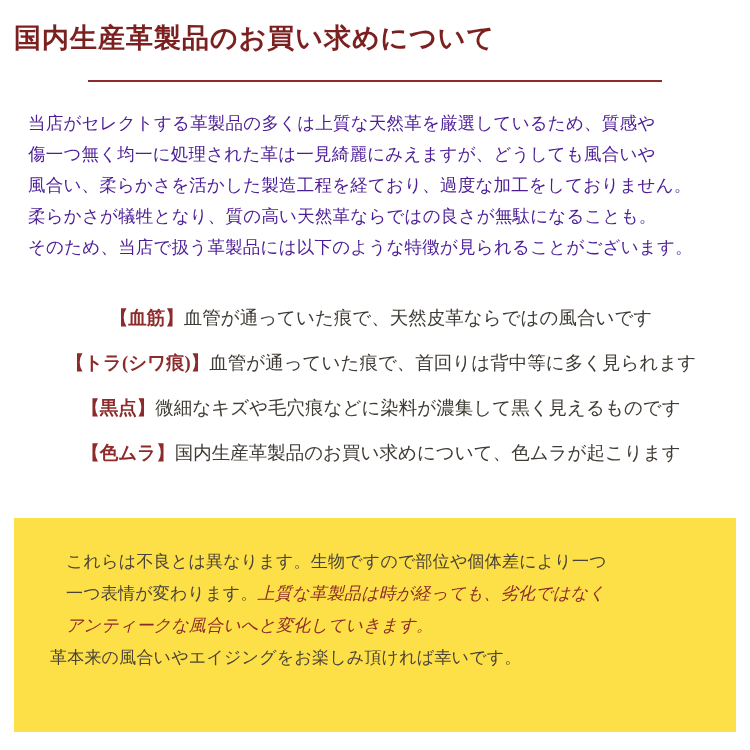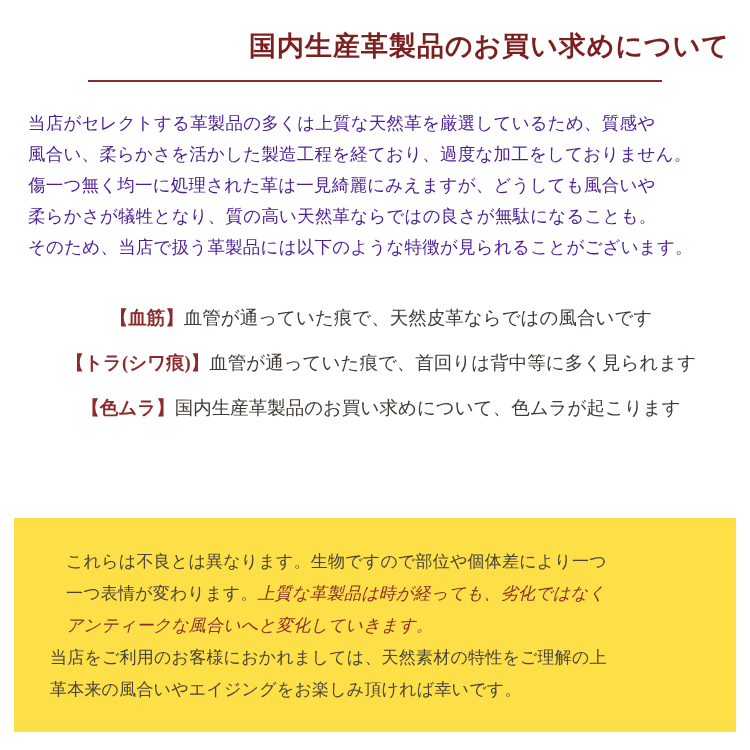--- a/index.html
+++ b/index.html
@@ -18,24 +18,24 @@
     position: relative;
     width: 750px;
     height: 750px;
     box-sizing: border-box;
     background: #ffffff;
   }
 
   
   .title-wrap {
     position: absolute;
-    top: 28px;
+    top: 20px;
     left: 0;
     width: 744px;
-    text-align: right;
+    text-align: left;
   }
   .title {
     display: inline-block;
     font-size: 27px;
     font-weight: bold;
     letter-spacing: 1px;
     color: #7b1f1f;
     padding: 0 14px 6px 14px;
     white-space: nowrap;
   }
@@ -119,41 +119,43 @@
 
 <div class="page">
 
   <div class="title-wrap">
     <span class="title">国内生産革製品のお買い求めについて</span>
   </div>
   <div class="title-rule"></div>
 
   <div class="intro">
     <div>当店がセレクトする革製品の多くは上質な天然革を厳選しているため、質感や</div>
+    <div>傷一つ無く均一に処理された革は一見綺麗にみえますが、どうしても風合いや</div>
     <div>風合い、柔らかさを活かした製造工程を経ており、過度な加工をしておりません。</div>
-    <div>傷一つ無く均一に処理された革は一見綺麗にみえますが、どうしても風合いや</div>
     <div>柔らかさが犠牲となり、質の高い天然革ならではの良さが無駄になることも。</div>
     <div>そのため、当店で扱う革製品には以下のような特徴が見られることがございます。</div>
   </div>
 
   <div class="features">
     <div class="feature-row">
       <span class="feature-tag">【血筋】</span><span>血管が通っていた痕で、天然皮革ならではの風合いです</span>
     </div>
     <div class="feature-row">
       <span class="feature-tag">【トラ(シワ痕)】</span><span>血管が通っていた痕で、首回りは背中等に多く見られます</span>
     </div>
     <div class="feature-row">
+      <span class="feature-tag">【黒点】</span><span>微細なキズや毛穴痕などに染料が濃集して黒く見えるものです</span>
+    </div>
+    <div class="feature-row">
       <span class="feature-tag">【色ムラ】</span><span>国内生産革製品のお買い求めについて、色ムラが起こります</span>
     </div>
   </div>
 
   <div class="note-box">
     <div class="note-inner">
       <div class="note-indent">これらは不良とは異なります。生物ですので部位や個体差により一つ</div>
       <div class="note-indent"><span>一つ表情が変わります。</span><span class="hl">上質な革製品は時が経っても、</span><span class="hl">劣化ではなく</span></div>
       <div class="note-indent hl">アンティークな風合いへと変化していきます。</div>
-      <div>当店をご利用のお客様におかれましては、天然素材の特性をご理解の上</div>
       <div>革本来の風合いやエイジングをお楽しみ頂ければ幸いです。</div>
     </div>
   </div>
 
 </div>
 
 </body></html>

